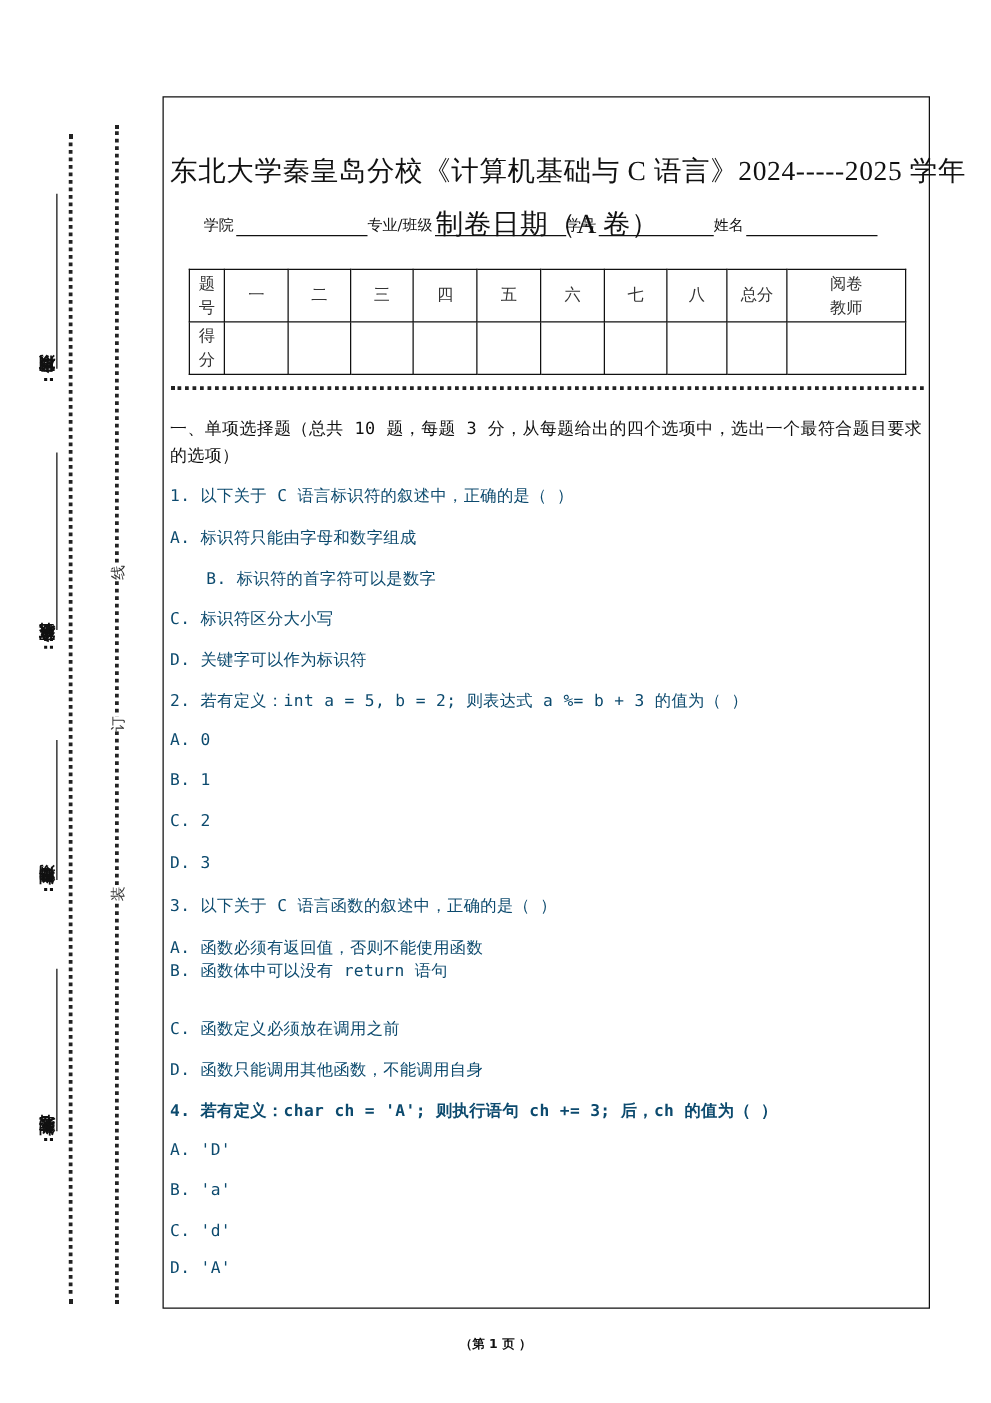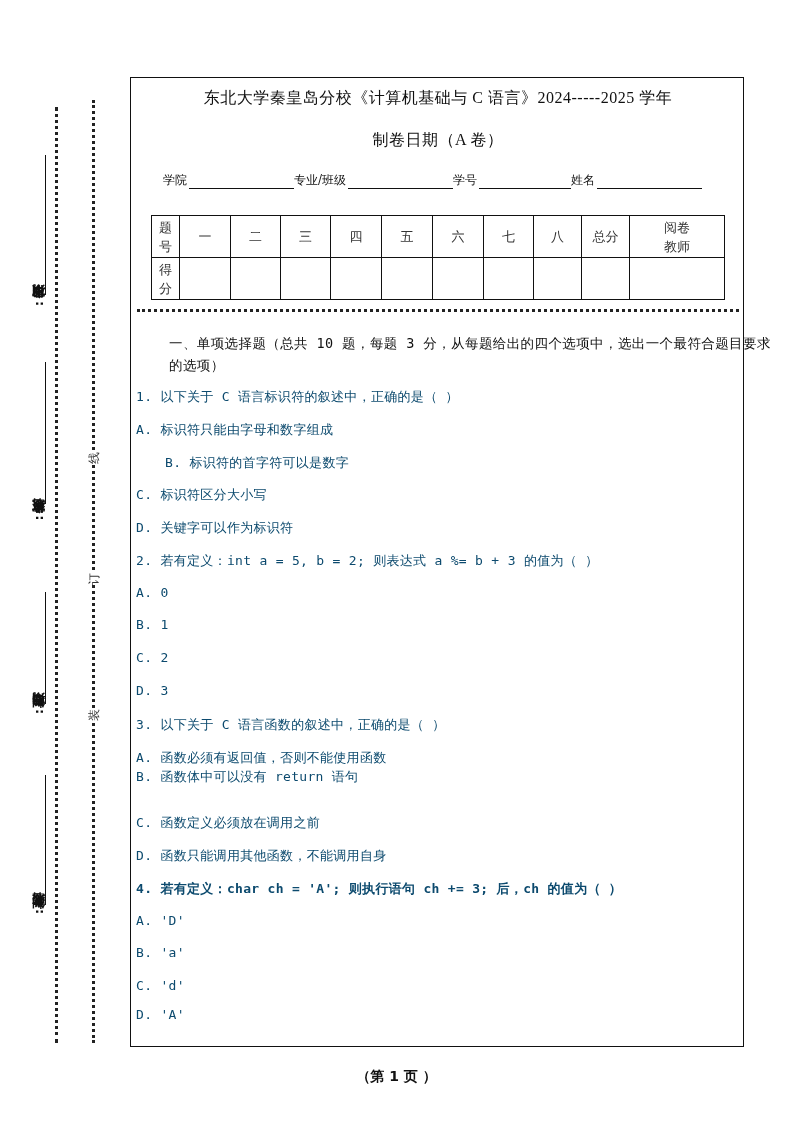--- a/index.html
+++ b/index.html
@@ -20,22 +20,22 @@
     position:absolute; font-size:12px; color:#333; background:#fff;
     transform:rotate(-90deg); line-height:12px;
   }
   
   .frame {
     position:absolute; left:130px; top:77px; width:614px; height:970px;
     border:1.3px solid #111; box-sizing:border-box;
   }
   .title {
     position:absolute; left:136px; width:604px; text-align:center;
-    font-family:"Liberation Serif", "DejaVu Serif", serif; font-size:16px;
-    letter-spacing:0.5px; white-space:nowrap;
+    font-family:"Liberation Serif", "DejaVu Serif", serif; font-size:22px;
+    letter-spacing:0.5px; white-space:nowrap;margin-top:34px;
   }
   .info-row {
     position:absolute; left:163px; top:172px; font-size:12px; display:flex;
     align-items:flex-end; white-space:nowrap;
   }
   .info-row .lbl { margin-right:2px; }
   .info-row .blank { display:inline-block; border-bottom:1px solid #111; height:14px; }
   table.score {
     position:absolute; left:151px; top:215px; border-collapse:collapse;
     font-size:13px; color:#333;
@@ -46,25 +46,24 @@
   }
   .sep { position:absolute; left:137px; top:309px; width:602px; border-top:3px dotted #222; }
   .q {
     position:absolute; left:136px; font-family:"DejaVu Sans Mono", "Liberation Mono", monospace;
     font-size:13px; white-space:nowrap; color:#0c4a6e; letter-spacing:0.3px;
   }
   .section-h {
     position:absolute; left:136px; top:332px; width:604px; font-size:13.5px;
     line-height:22px; color:#111; letter-spacing:0.4px;
     font-family:"DejaVu Sans Mono", "Liberation Mono", monospace;
-    margin-left:33px;
   }
   .footer {
     position:absolute; left:0; width:793px; top:1068px; text-align:center;
-    font-family:"DejaVu Sans", "Liberation Sans", sans-serif; font-weight:bold; font-size:14px;
+    font-family:"DejaVu Sans", "Liberation Sans", sans-serif; font-weight:bold; font-size:10px;
   }
 </style>
 </head>
 <body>
 
 <div class="dot-line" style="left:55px; top:107px; height:936px;"></div>
 <div class="dot-line" style="left:92px; top:100px; height:943px;"></div>
 
 <div class="sig-line" style="left:45px; top:155px; height:140px;"></div>
 <div class="sig-label" style="left:30px; top:300px;">审核日期:</div>

